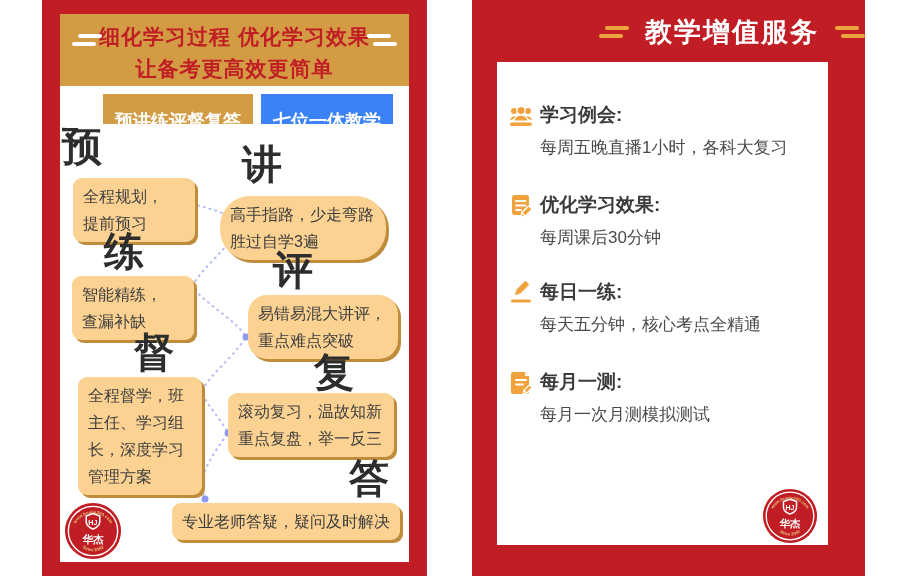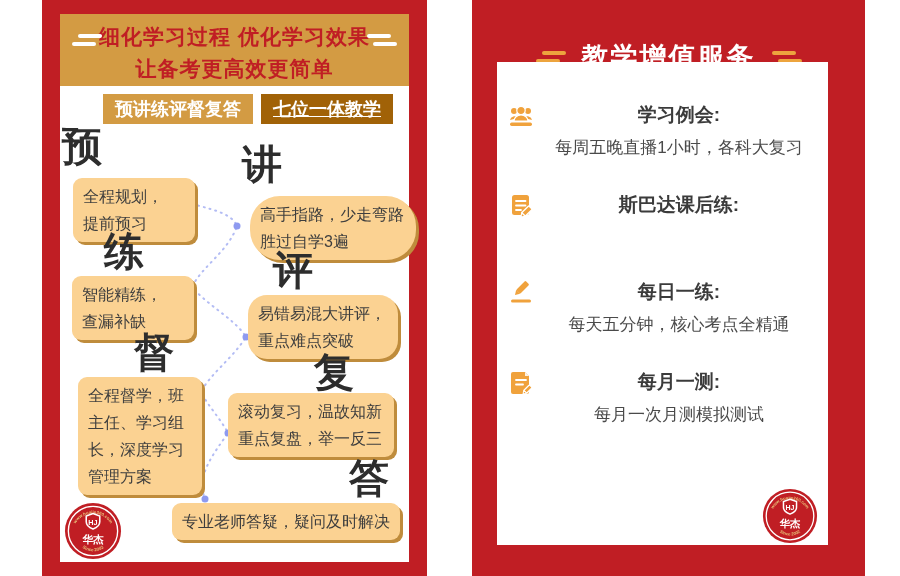--- a/index.html
+++ b/index.html
@@ -14,43 +14,43 @@
             color:#c01e24; text-align:center; font-weight:bold; padding-top:9px; }
   .banner .l1 { font-size:21px; letter-spacing:1px; }
   .banner .l2 { font-size:21px; letter-spacing:1px; margin-top:4px; }
   .deco { position:absolute; width:30px; height:13px; top:20px; }
   .deco.left { left:12px; } .deco.right { right:12px; }
   .deco i { position:absolute; display:block; width:24px; height:4px; background:#ffffff; border-radius:2px; }
   .deco.left i.b1 { left:6px; top:0; } .deco.left i.b2 { left:0; top:8px; }
   .deco.right i.b1 { left:0; top:0; } .deco.right i.b2 { left:6px; top:8px; }
 
   .badges { position:absolute; left:43px; top:80px; display:flex; gap:8px; }
-  .badge { height:30px; line-height:30px; text-align:left; color:#ffffff; font-weight:bold; font-size:18px; padding:0 12px; }
+  .badge { height:30px; line-height:30px; text-align:left; color:#ffffff; font-weight:bold; font-size:18px; padding:12px 12px; }
   .badge.gold { background:#d39b43; }
-  .badge.red  { background:#a16207;text-decoration:underline; }
+  .badge.red  { background:#3b82f6;text-decoration:underline; }
 
   .bigchar { position:absolute; font-size:40px; font-weight:bold; color:#2d2d2d; line-height:1; }
   .fbox { position:absolute; background:#fbd292; border-radius:9px; box-shadow:3px 3px 0 #bf8c3c;
           padding:5px 10px; font-size:16px; line-height:27px; font-weight:normal; color:#3e3e3e; white-space:pre-line; }
 
   .connectors { position:absolute; left:0; top:0; pointer-events:none; }
 
   
   .right-panel { position:absolute; left:472px; top:0; width:393px; height:576px; background:#c01e24; }
-  .r-title-row { position:absolute; top:39px; width:100%; display:flex; justify-content:center; align-items:center; gap:16px; }
+  .r-title-row { position:absolute; top:14px; width:100%; display:flex; justify-content:flex-end; align-items:center; gap:16px; }
   .r-title { color:#ffffff; font-size:27px; font-weight:bold; letter-spacing:2px; }
   .deco-inline { position:relative; width:30px; height:13px; }
   .deco-inline i { position:absolute; width:24px; height:4px; background:#eda43e; border-radius:2px; }
   .deco-inline.dl i.b1 { left:6px; top:0; } .deco-inline.dl i.b2 { left:0; top:8px; }
   .deco-inline.dr i.b1 { left:0; top:0; } .deco-inline.dr i.b2 { left:6px; top:8px; }
 
   .card { position:absolute; left:25px; top:62px; width:331px; height:483px; background:#ffffff; }
   .svc-item { position:absolute; left:11px; right:10px; display:flex; align-items:flex-start; }
   .svc-icon { width:26px; height:26px; flex:0 0 26px; margin-right:6px; }
-  .svc-text { flex:1;text-align:center; }
+  .svc-text { flex:1; }
   .svc-title { font-size:19px; font-weight:bold; color:#3b3b3b; line-height:26px; }
   .svc-desc { font-size:17px; color:#4a4a4a; line-height:22px; margin-top:9px; }
 
   
   .logo { position:absolute; }
   .logo svg { display:block; }
 </style>
 </head>
 <body>
 
@@ -86,21 +86,21 @@
         <circle cx="141" cy="378" r="3.5" fill="#8e9af0"></circle>
         <circle cx="168" cy="419" r="3.5" fill="#8e9af0"></circle>
         <circle cx="145" cy="485" r="3.5" fill="#8e9af0"></circle>
       </svg>
 
       <div class="bigchar" style="left:2px; top:112px;">预</div>
       <div class="fbox" style="left:13px; top:164px; width:122px;">全程规划，
 提前预习</div>
 
       <div class="bigchar" style="left:182px; top:130px;">讲</div>
-      <div class="fbox" style="left:190px; top:182px; width:166px;border-radius:30px;">高手指路，少走弯路
+      <div class="fbox" style="left:160px; top:182px; width:166px;border-radius:30px;">高手指路，少走弯路
 胜过自学3遍</div>
 
       <div class="bigchar" style="left:44px; top:217px;">练</div>
       <div class="fbox" style="left:12px; top:262px; width:122px;">智能精练，
 查漏补缺</div>
 
       <div class="bigchar" style="left:213px; top:236px;">评</div>
       <div class="fbox" style="left:188px; top:281px; width:150px;border-radius:19px;">易错易混大讲评，
 重点难点突破</div>
 
@@ -177,21 +177,22 @@
           <rect x="4" y="3" width="17" height="20" rx="2.5" fill="#f0a23c"></rect>
           <line x1="8" y1="9" x2="17.5" y2="9" stroke="#ffffff" stroke-width="1.8" stroke-linecap="round"></line>
           <line x1="8" y1="13.5" x2="17.5" y2="13.5" stroke="#ffffff" stroke-width="1.8" stroke-linecap="round"></line>
           <line x1="8" y1="18" x2="13" y2="18" stroke="#ffffff" stroke-width="1.8" stroke-linecap="round"></line>
           <g transform="rotate(45 19 19)">
             <rect x="16.5" y="14" width="5" height="10" rx="1" fill="#f0a23c" stroke="#ffffff" stroke-width="1.4"></rect>
             <path d="M16.5,24 l2.5,3.5 l2.5,-3.5 z" fill="#f0a23c" stroke="#ffffff" stroke-width="1.2"></path>
           </g>
         </svg>
         <div class="svc-text">
-          <div class="svc-title">斯巴达课后练:</div>
+          <div class="svc-title">优化学习效果:</div>
+          <div class="svc-desc">每周课后30分钟</div>
         </div>
       </div>
 
       <div class="svc-item" style="top:217px;">
         <svg class="svc-icon" viewBox="0 0 26 26">
           <g transform="rotate(45 13 10)">
             <rect x="10.2" y="1" width="5.6" height="13" rx="1.2" fill="#f0a23c"></rect>
             <path d="M10.2,14 l2.8,4.5 l2.8,-4.5 z" fill="#f0a23c"></path>
           </g>
           <rect x="3" y="20.5" width="20" height="3" rx="1.5" fill="#f0a23c"></rect>

